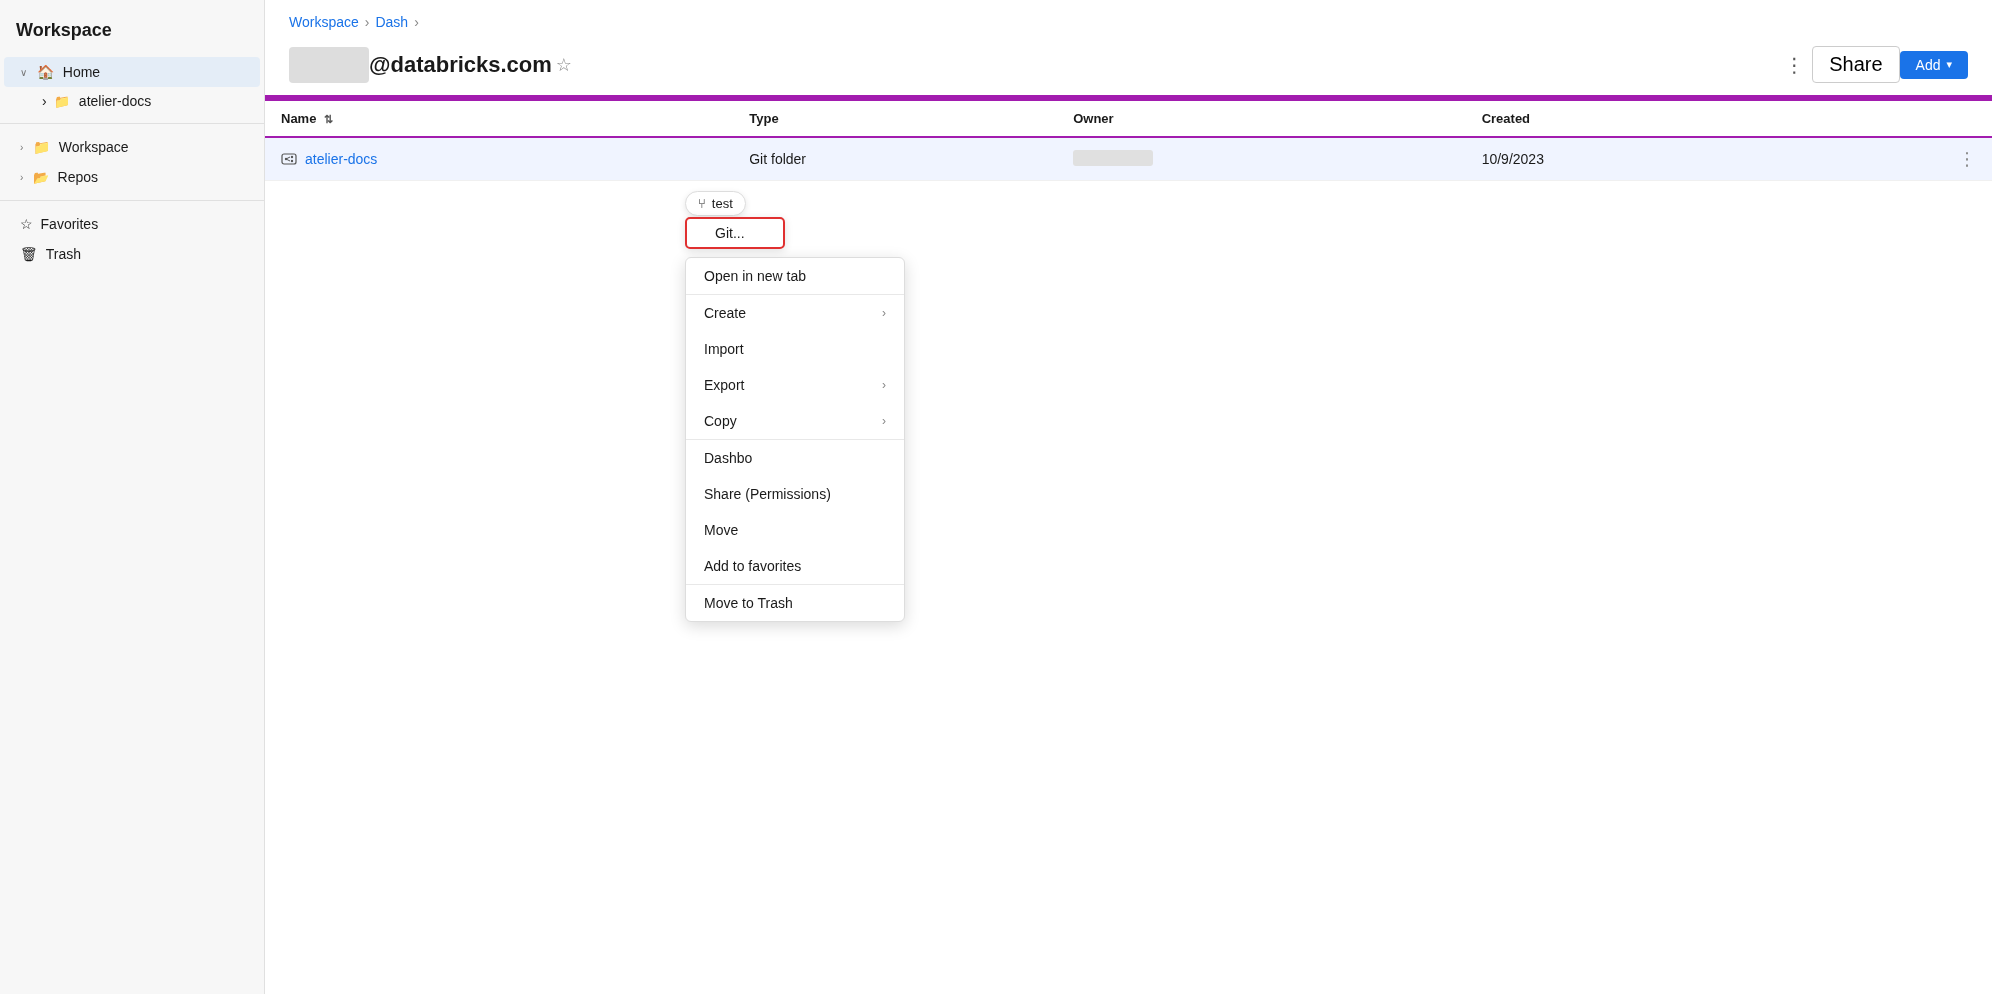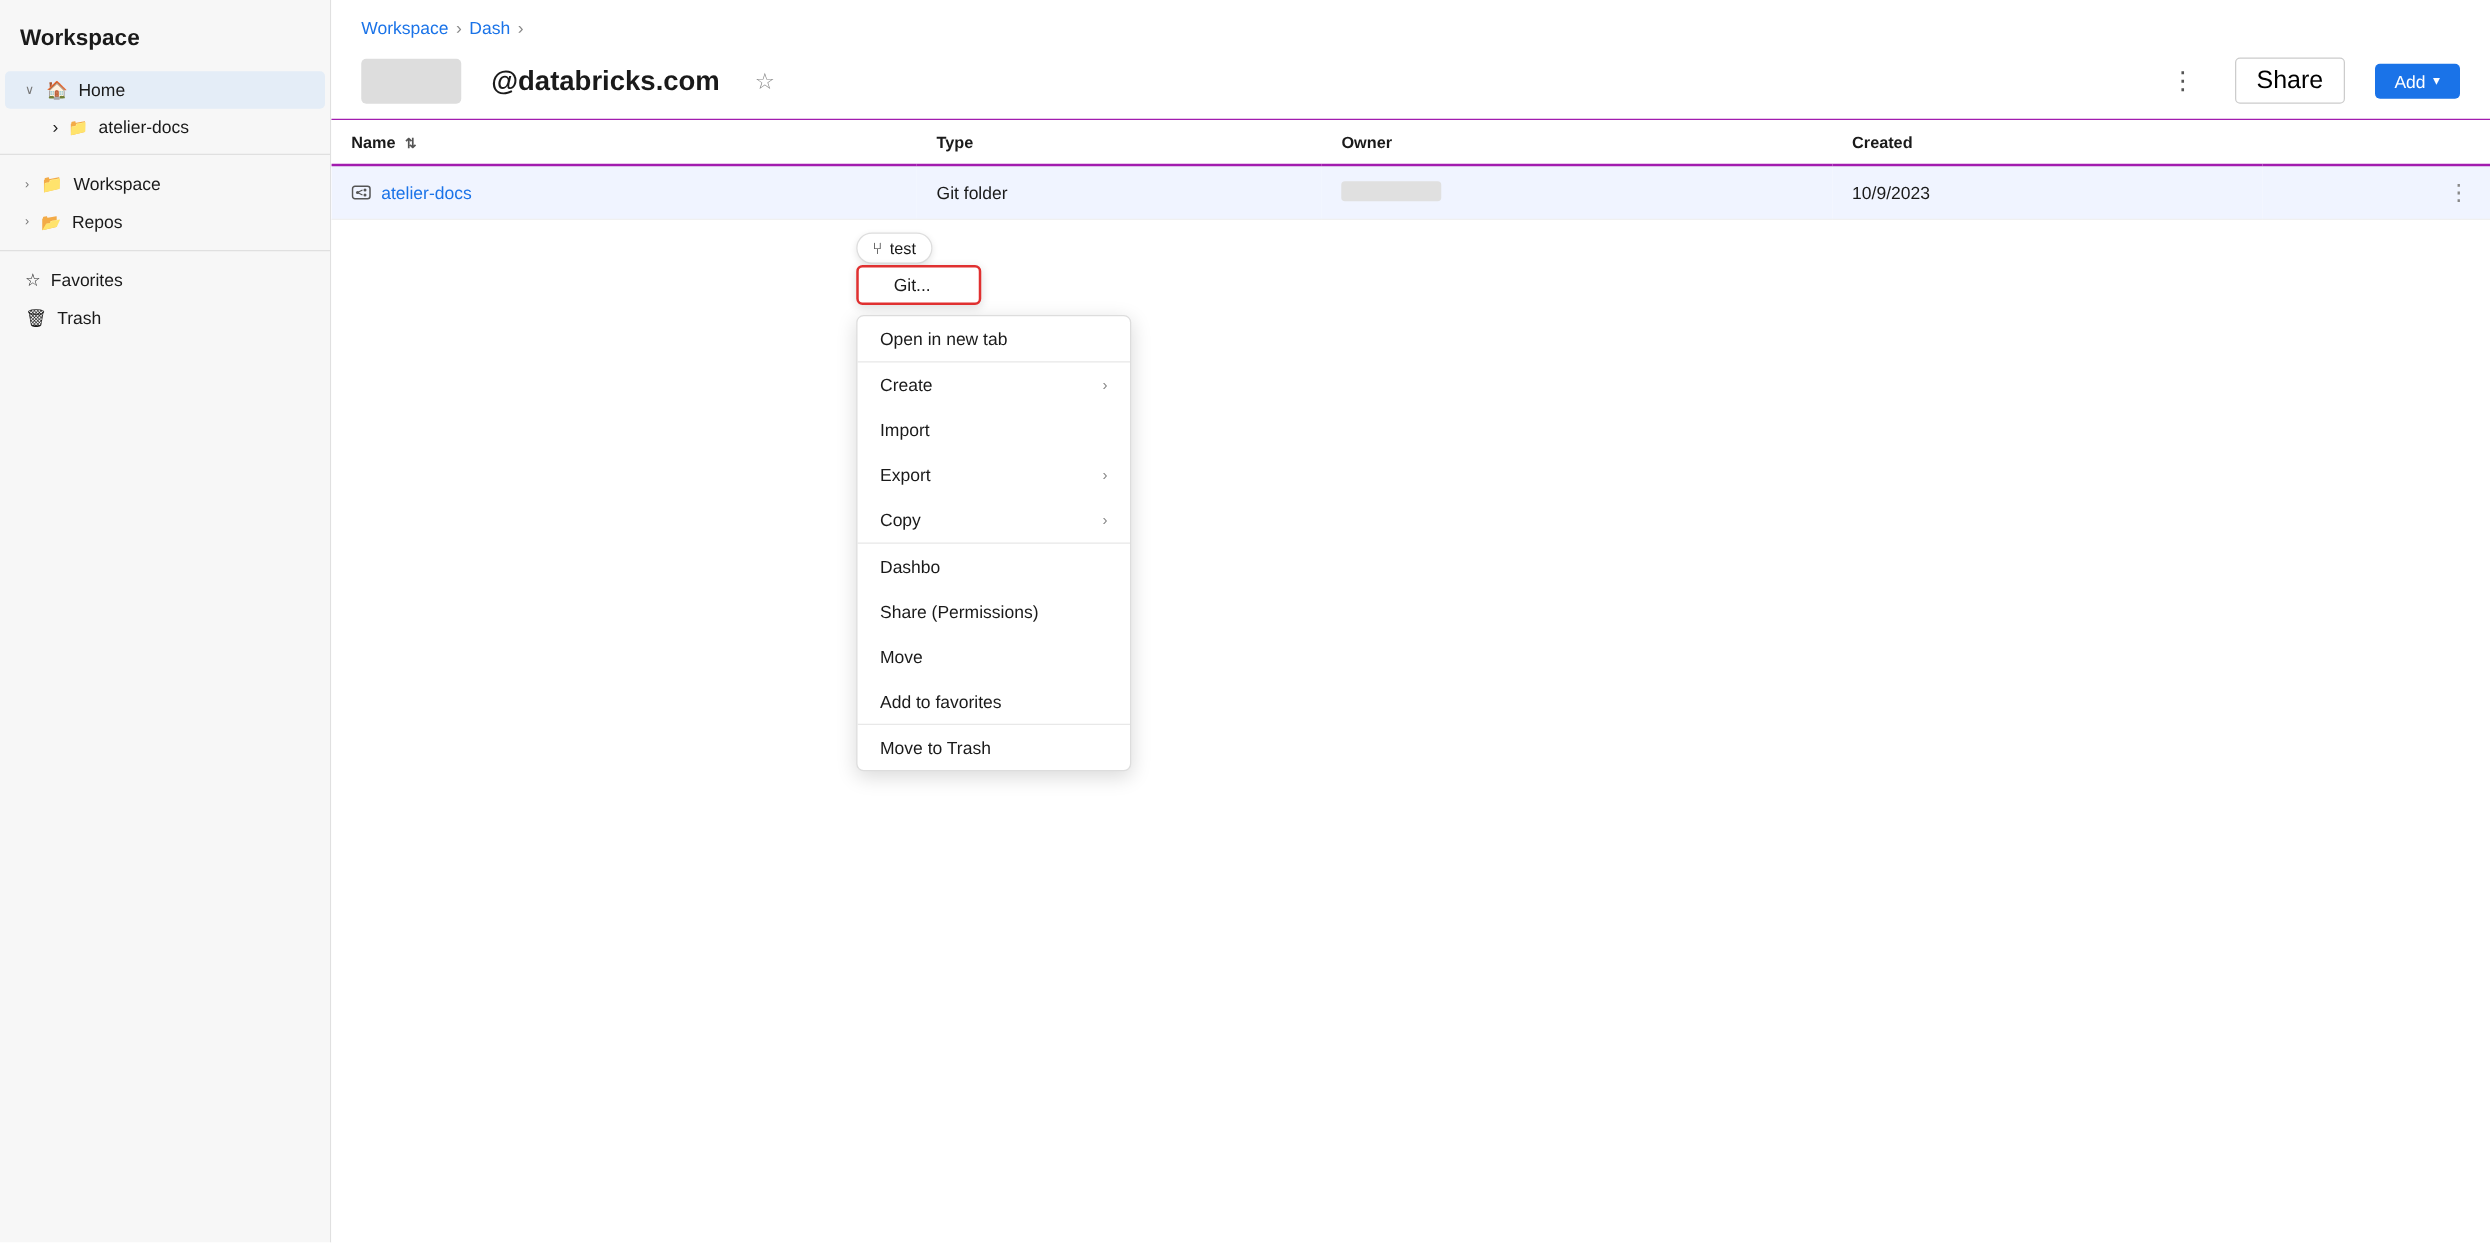--- a/index.html
+++ b/index.html
@@ -85,22 +85,22 @@
       text-decoration: none;
       cursor: pointer;
     }
     .breadcrumb .sep { color: #888; }
 
     
     .header-row {
       display: flex;
       align-items: center;
       padding: 8px 24px 12px 24px;
-      gap: 24px;
-      border-bottom: 1px solid #a21caf;
+      gap: 0;
+      border-bottom: 6px solid #a21caf;
     }
     .user-avatar {
       width: 80px;
       height: 36px;
       background: #ddd;
       border-radius: 4px;
       flex-shrink: 0;
     }
     .header-title {
       font-size: 22px;

